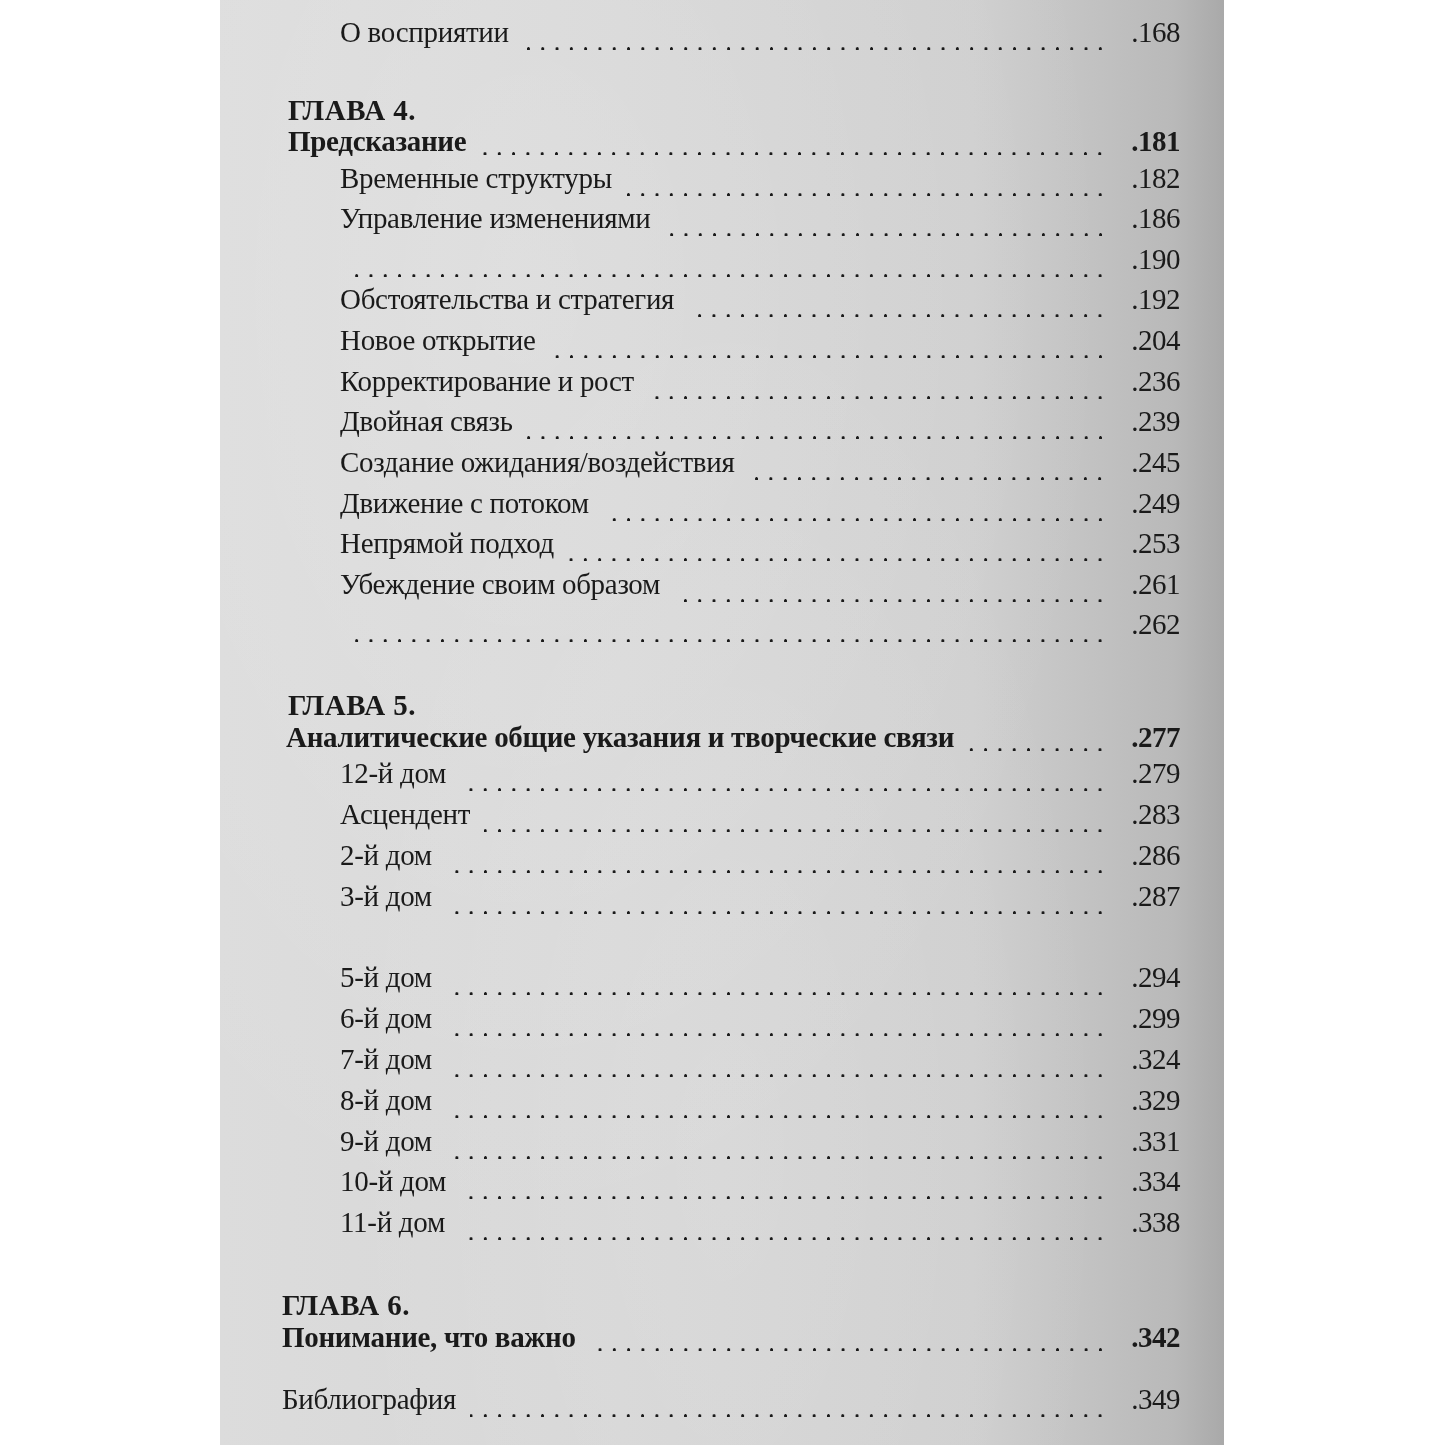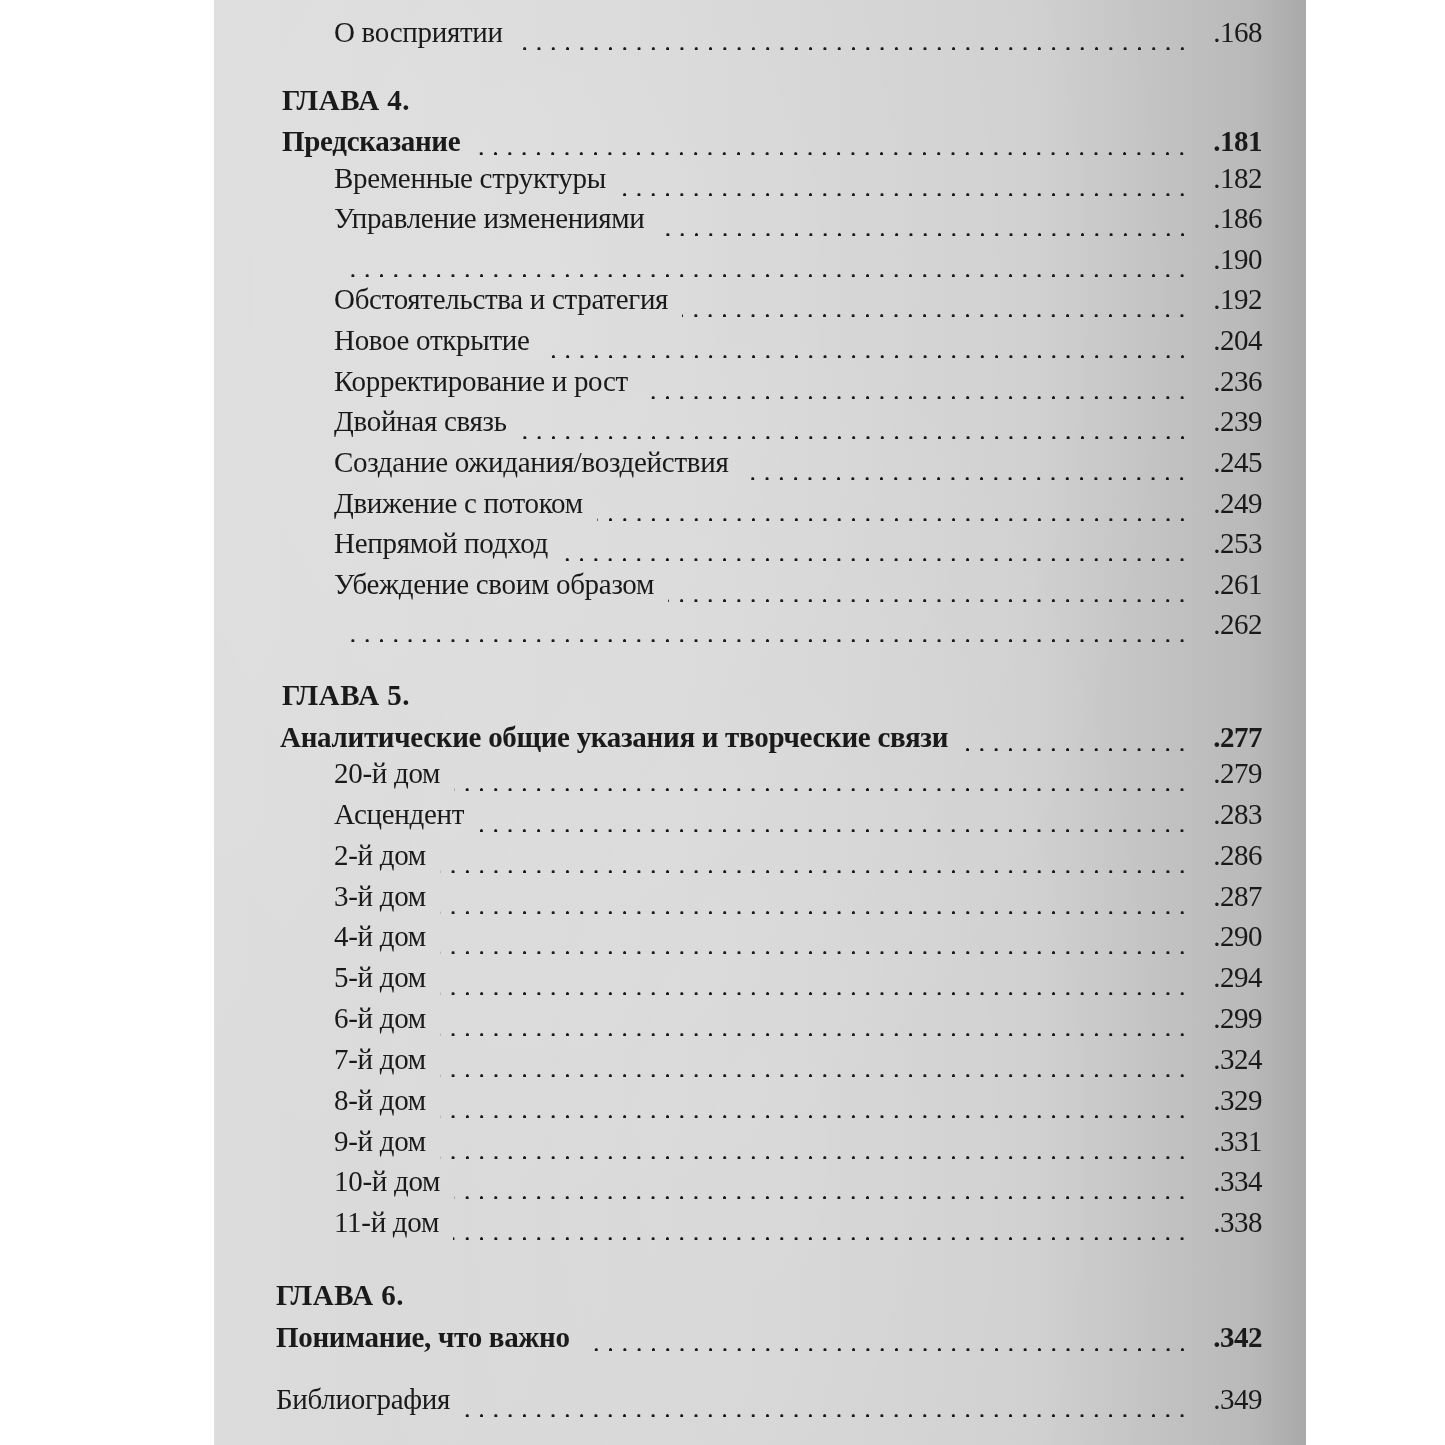--- a/index.html
+++ b/index.html
@@ -1,21 +1,21 @@
 <!DOCTYPE html>
 <html><head>
 <meta charset="utf-8">
 <style>
   html, body { margin:0; padding:0; }
   body {
     width:1445px; height:1445px; background:#ffffff; position:relative; overflow:hidden;
     font-family: "Liberation Serif", "DejaVu Serif", serif;
   }
   .page {
-    position:absolute; left:214px; top:0; width:1092px; height:1445px;
+    position:absolute; left:220px; top:0; width:1004px; height:1445px;
     background: linear-gradient(90deg, #dcdcdc 0%, #d6d6d6 40%, #cfcfcf 75%, #b9b9b9 95%, #a9a9a9 100%);
   }
   .page::after {
     content:""; position:absolute; inset:0;
     background: radial-gradient(ellipse at 30% 20%, rgba(255,255,255,0.18), rgba(255,255,255,0) 60%),
                 radial-gradient(ellipse at 50% 80%, rgba(255,255,255,0.12), rgba(255,255,255,0) 55%);
     pointer-events:none;
   }
   .row {
     position:absolute; right:44px; height:40px; display:flex; align-items:baseline;
@@ -26,21 +26,21 @@
   .row .d {
     flex:1 1 auto; margin:0 4px 0 14px; overflow:hidden; height:22px; position:relative; top:0;
     background-image: radial-gradient(circle, #1a1a1a 1.6px, transparent 1.9px);
     background-size: 14.3px 8px; background-position: right 3px; background-repeat: repeat-x;
     align-self:flex-end; margin-bottom:6px; height:8px;
   }
   .row .p { flex:0 0 auto; letter-spacing:-0.5px;margin-left:20px; }
   .bold { font-weight:bold;align-items:center; }
   .italic .t { }
   .chap {
-    position:absolute; font-size:29px; font-weight:bold; color:#1a1a1a; letter-spacing:0.5px; z-index:1;
+    position:absolute; font-size:29px; font-weight:bold; color:#1a1a1a; letter-spacing:0.5px; z-index:1;margin-top:10px;
   }
   .lvl0 { left:68px; }
   .lvl1 { left:120px; }
 </style>
 </head>
 <body>
 
 <div class="page">
 
   <div class="row lvl1" style="top:16px">
@@ -116,43 +116,38 @@
     </div>
 
   <div class="chap lvl0" style="top:679px">ГЛАВА 5.</div>
   <div class="row lvl0 bold" style="top:717px; left:66px">
     <span class="t">Аналитические общие указания и творческие связи</span>
     <span class="d"></span>
     <span class="p">.277</span>
   </div>
 
   <div class="row lvl1" style="top:757px">
-      <span class="t">20-й дом</span>
+      <span class="t">12-й дом</span>
       <span class="d"></span>
       <span class="p">.279</span>
     </div>
   <div class="row lvl1" style="top:798px">
       <span class="t">Асцендент</span>
       <span class="d"></span>
       <span class="p">.283</span>
     </div>
   <div class="row lvl1" style="top:839px">
       <span class="t">2-й дом</span>
       <span class="d"></span>
       <span class="p">.286</span>
     </div>
   <div class="row lvl1" style="top:880px">
       <span class="t">3-й дом</span>
       <span class="d"></span>
       <span class="p">.287</span>
-    </div>
-  <div class="row lvl1" style="top:920px">
-      <span class="t">4-й дом</span>
-      <span class="d"></span>
-      <span class="p">.290</span>
     </div>
   <div class="row lvl1" style="top:961px">
       <span class="t">5-й дом</span>
       <span class="d"></span>
       <span class="p">.294</span>
     </div>
   <div class="row lvl1" style="top:1002px">
       <span class="t">6-й дом</span>
       <span class="d"></span>
       <span class="p">.299</span>

